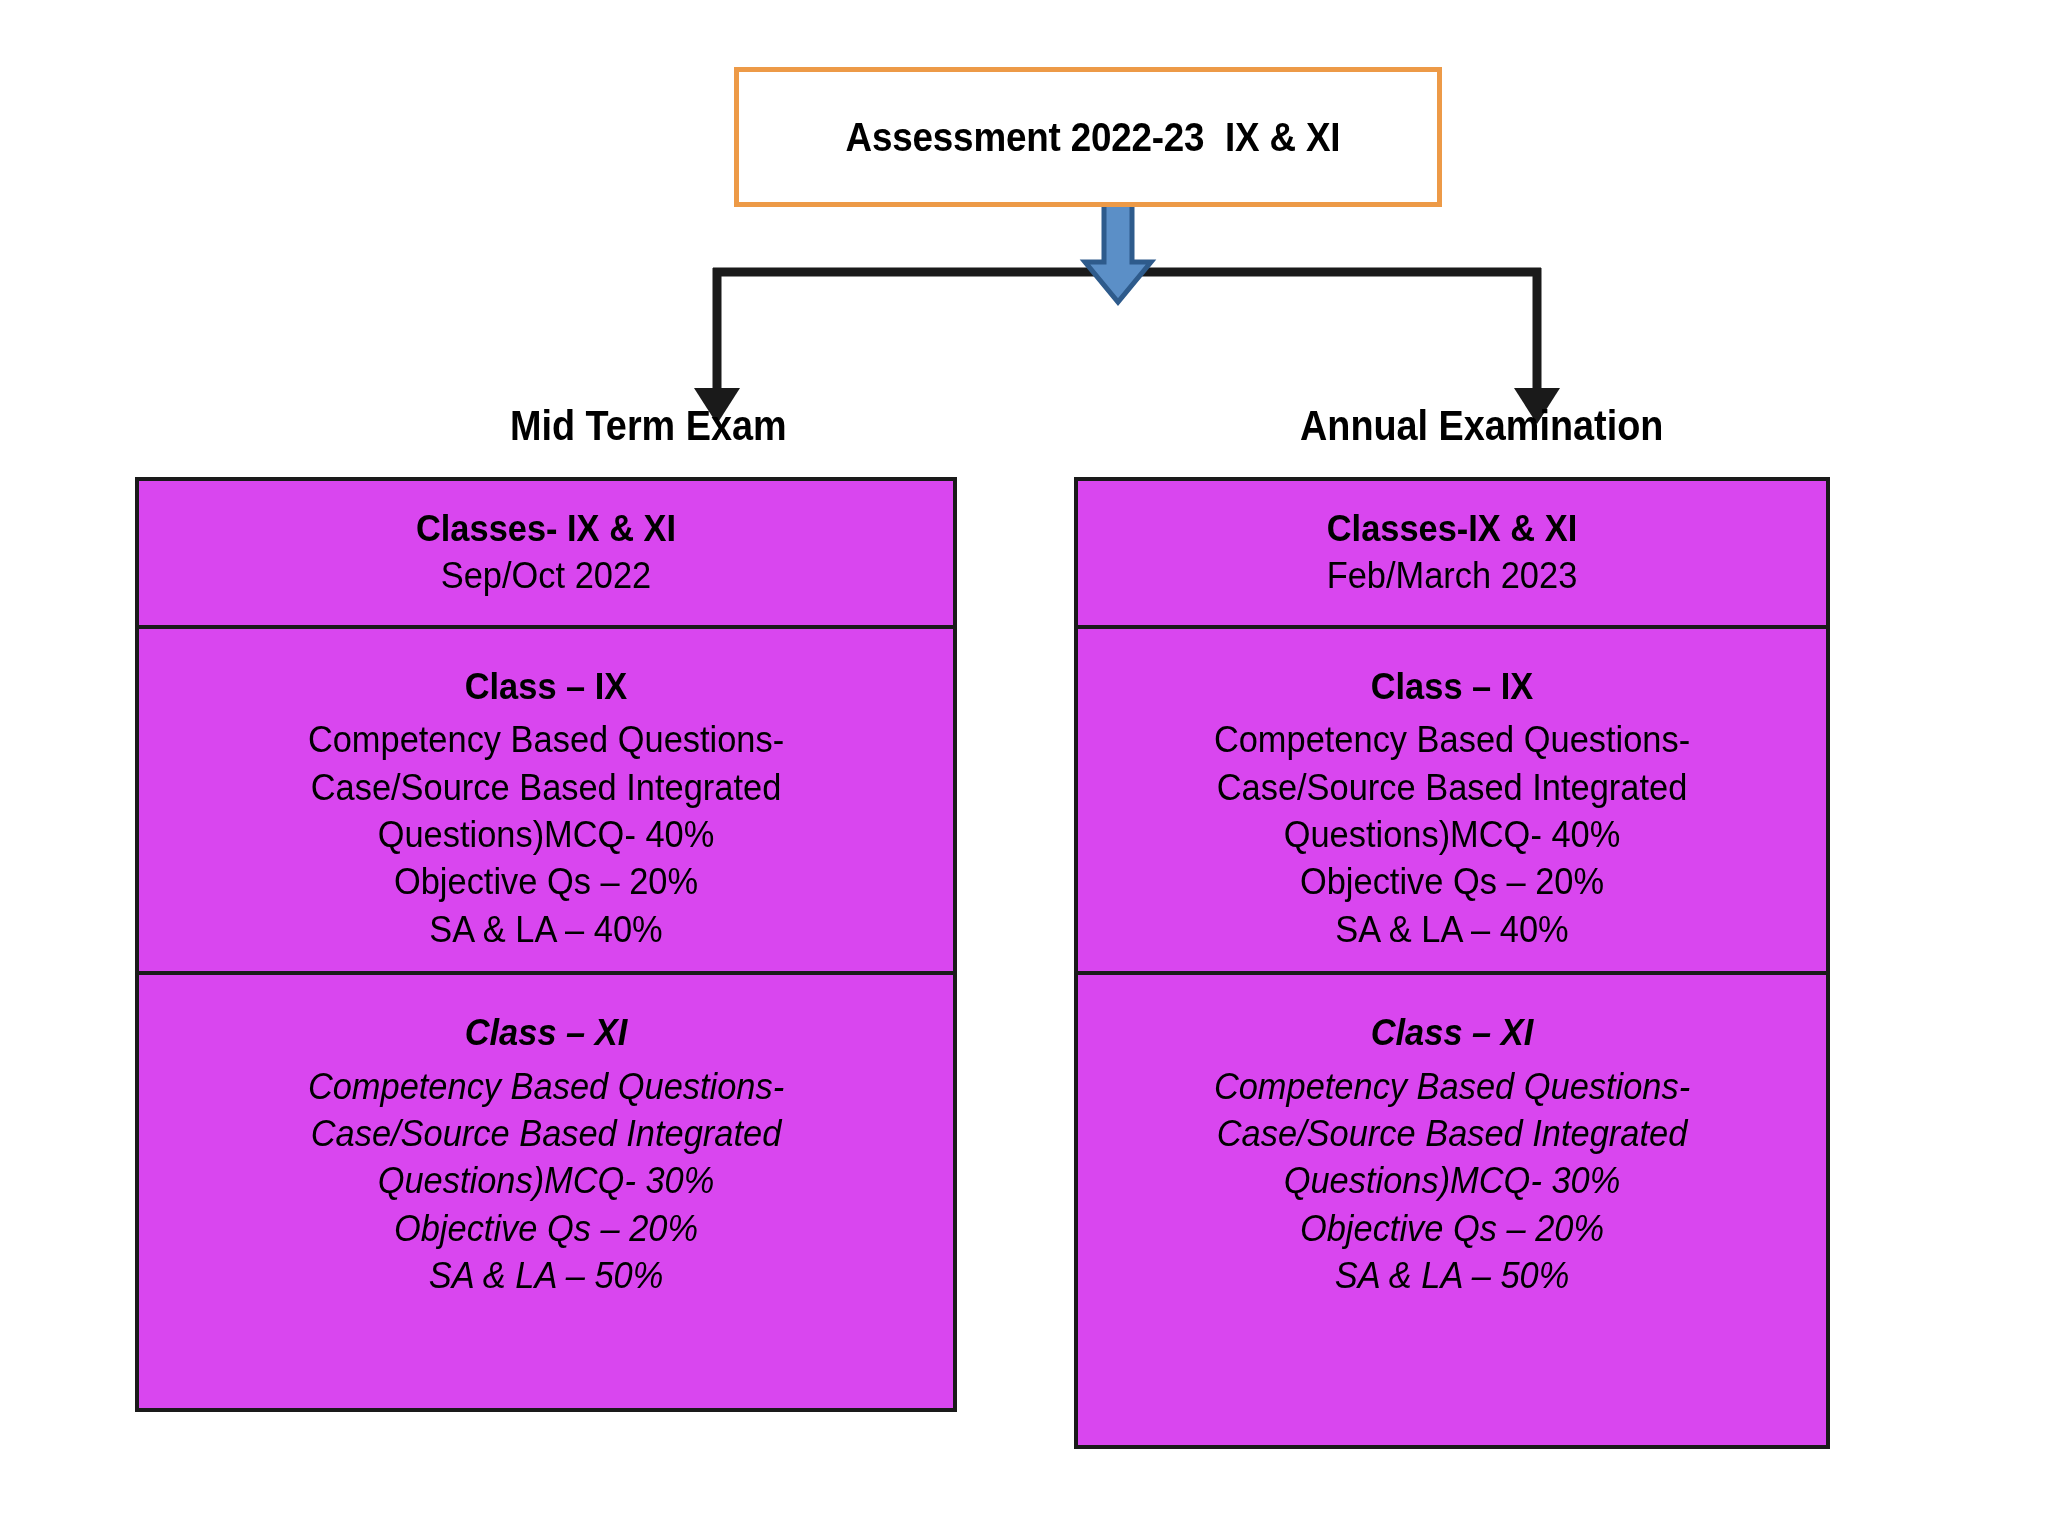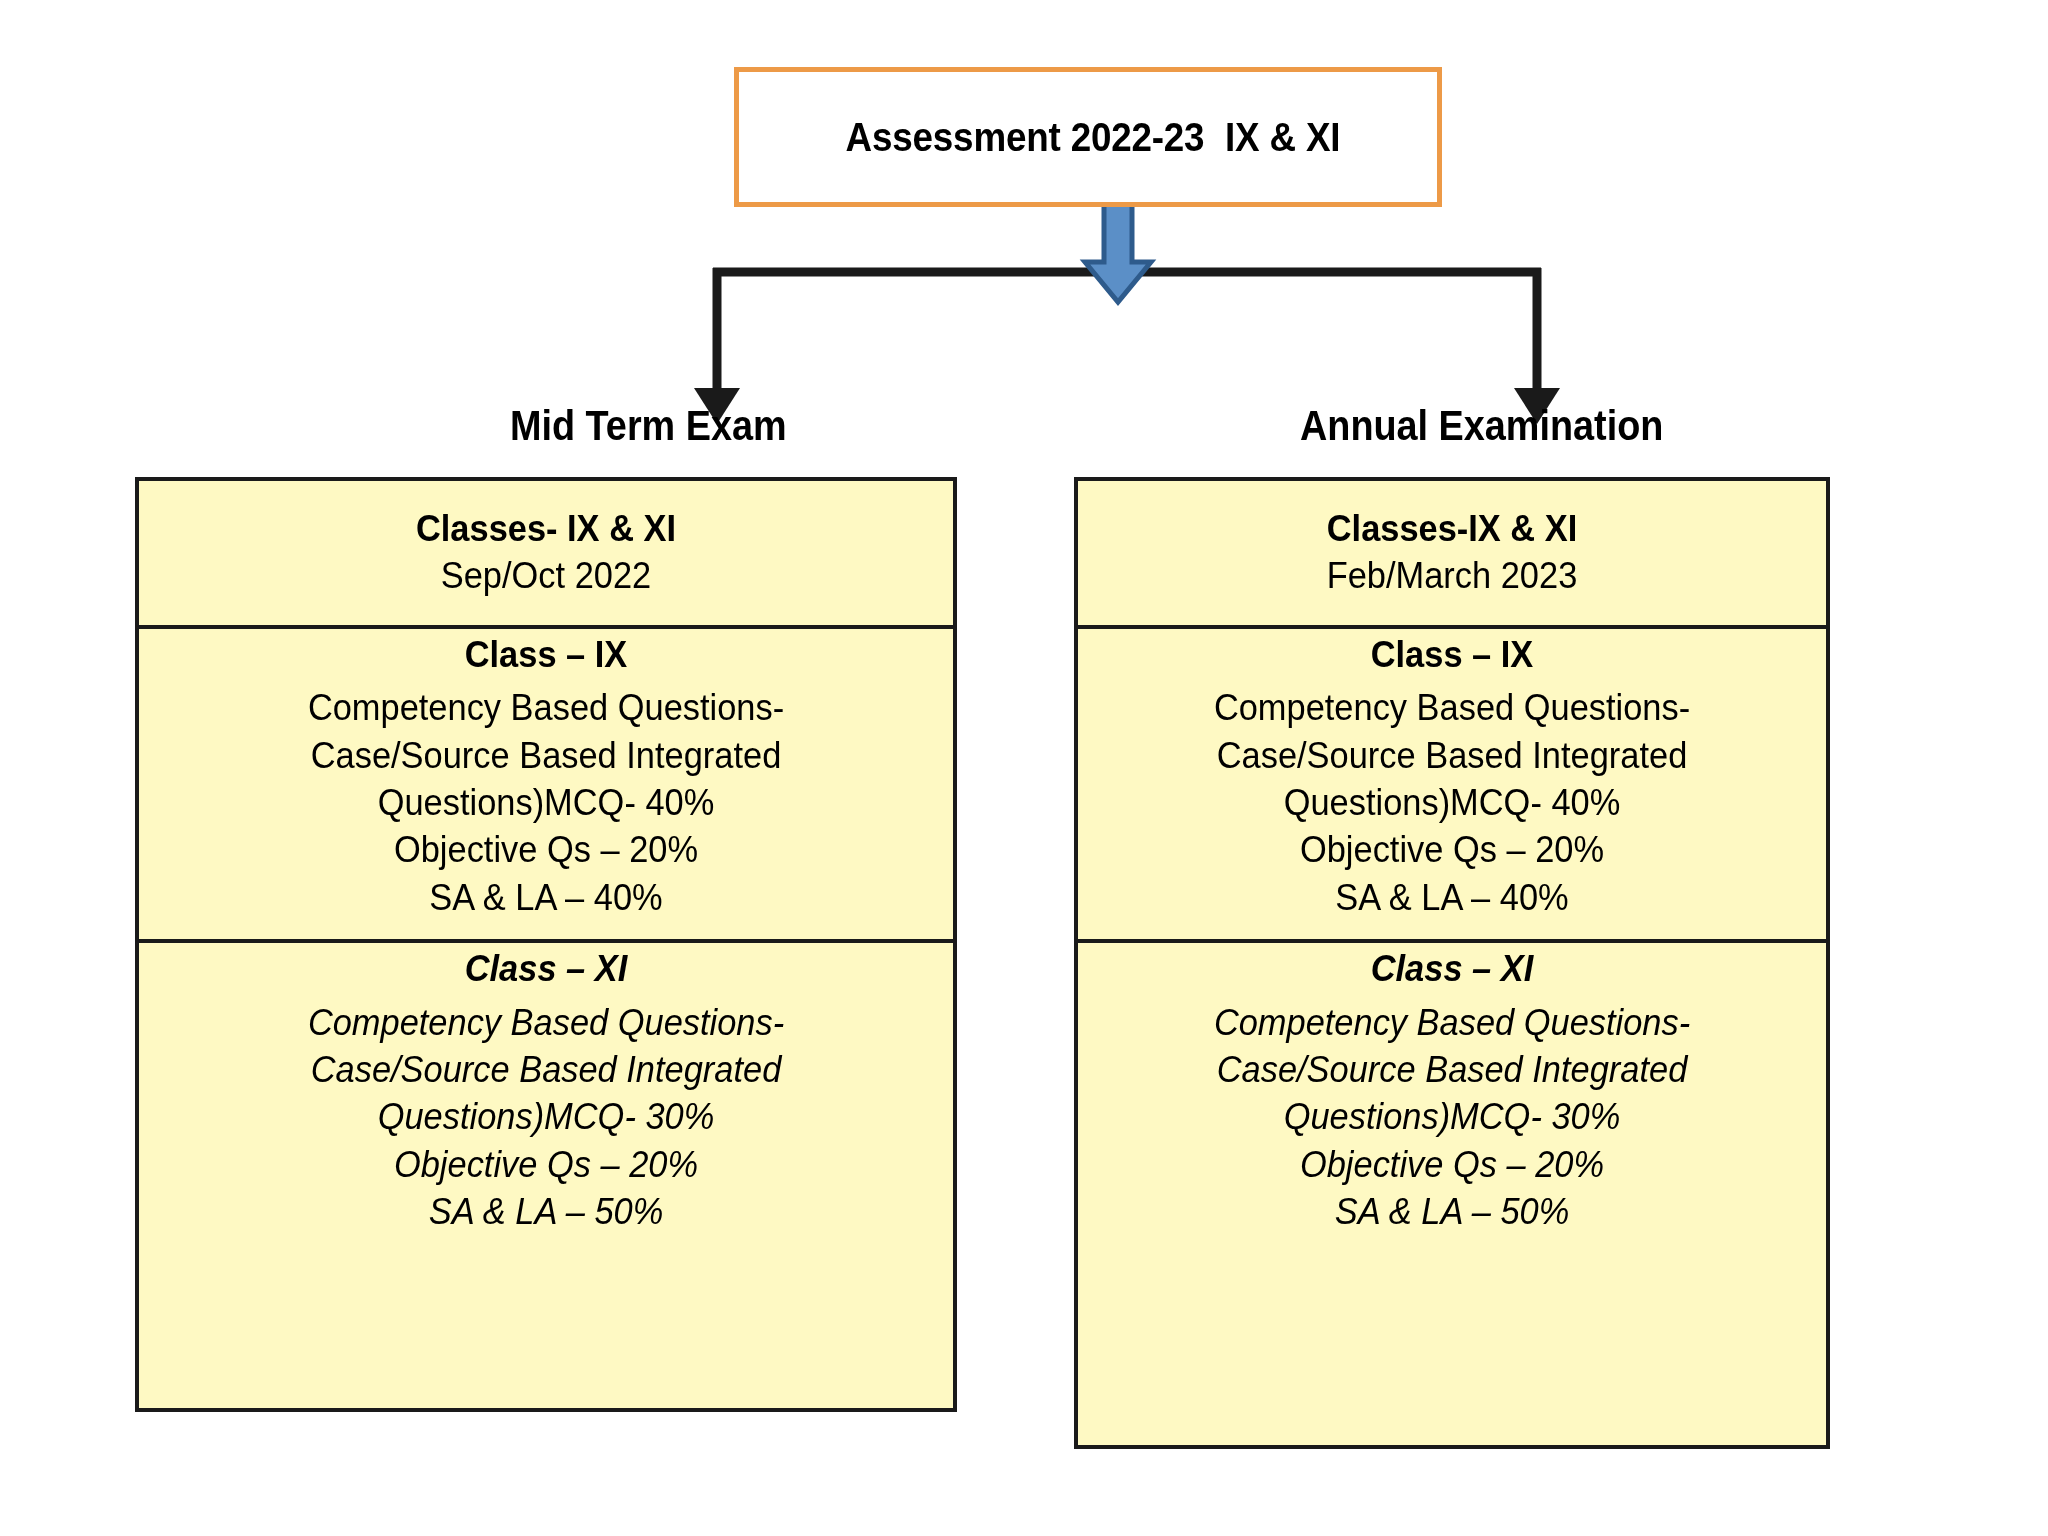--- a/index.html
+++ b/index.html
@@ -71,38 +71,38 @@
     white-space: nowrap;
     transform: scaleX(0.90);
     z-index: 5;
   }
   .branch-label.left  { left: 510px;  top: 405px; transform-origin: left center; }
   .branch-label.right { left: 1300px; top: 405px; transform-origin: left center; }
 
   
   .exam-table {
     position: absolute;
-    background: #fef9c3;
+    background: #d946ef;
     border: 4px solid #1a1a1a;
     box-sizing: border-box;
     z-index: 4;
   }
   .exam-table.left  { left: 135px;  top: 477px; width: 822px;  height: 935px; }
   .exam-table.right { left: 1074px; top: 477px; width: 756px; height: 972px; }
 
   .row {
     box-sizing: border-box;
     border-bottom: 4px solid #1a1a1a;
     padding: 12px 10px 14px 10px;
     text-align: center;
   }
   .row:last-child { border-bottom: none; font-style: italic; }
 
   .row-head   { height: 148px; display: flex; flex-direction: column; justify-content: center; }
-  .row-body   { padding-top: 2px; padding-bottom: 18px; }
+  .row-body   { padding-top: 34px; padding-bottom: 18px; }
 
   .line {
     font-size: 37px;
     line-height: 1.28;
     white-space: nowrap;
     transform: scaleX(0.93);
     transform-origin: center center;
   }
   .line.bold { font-weight: bold; }
   .line.title {

